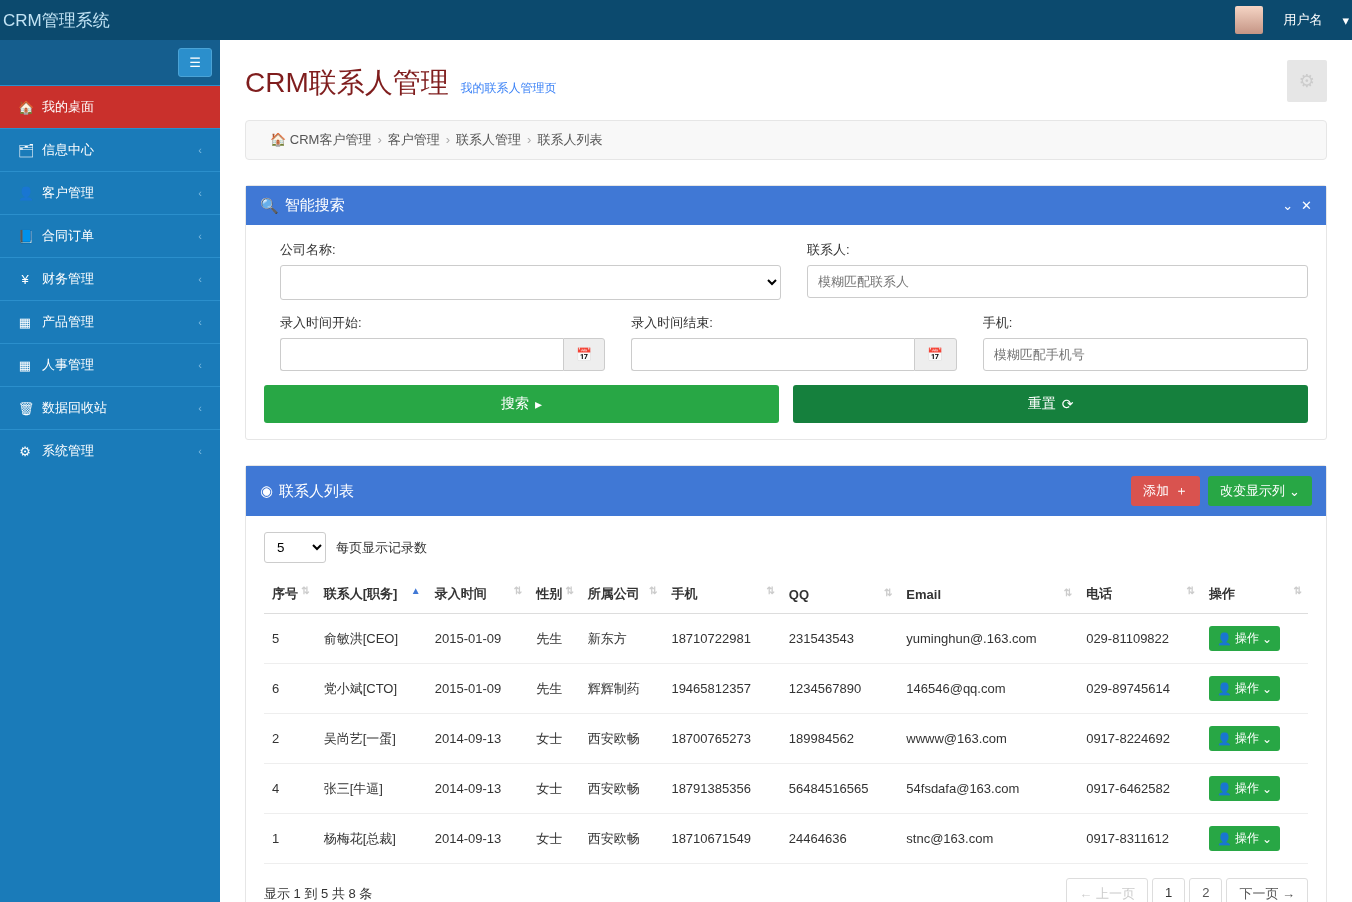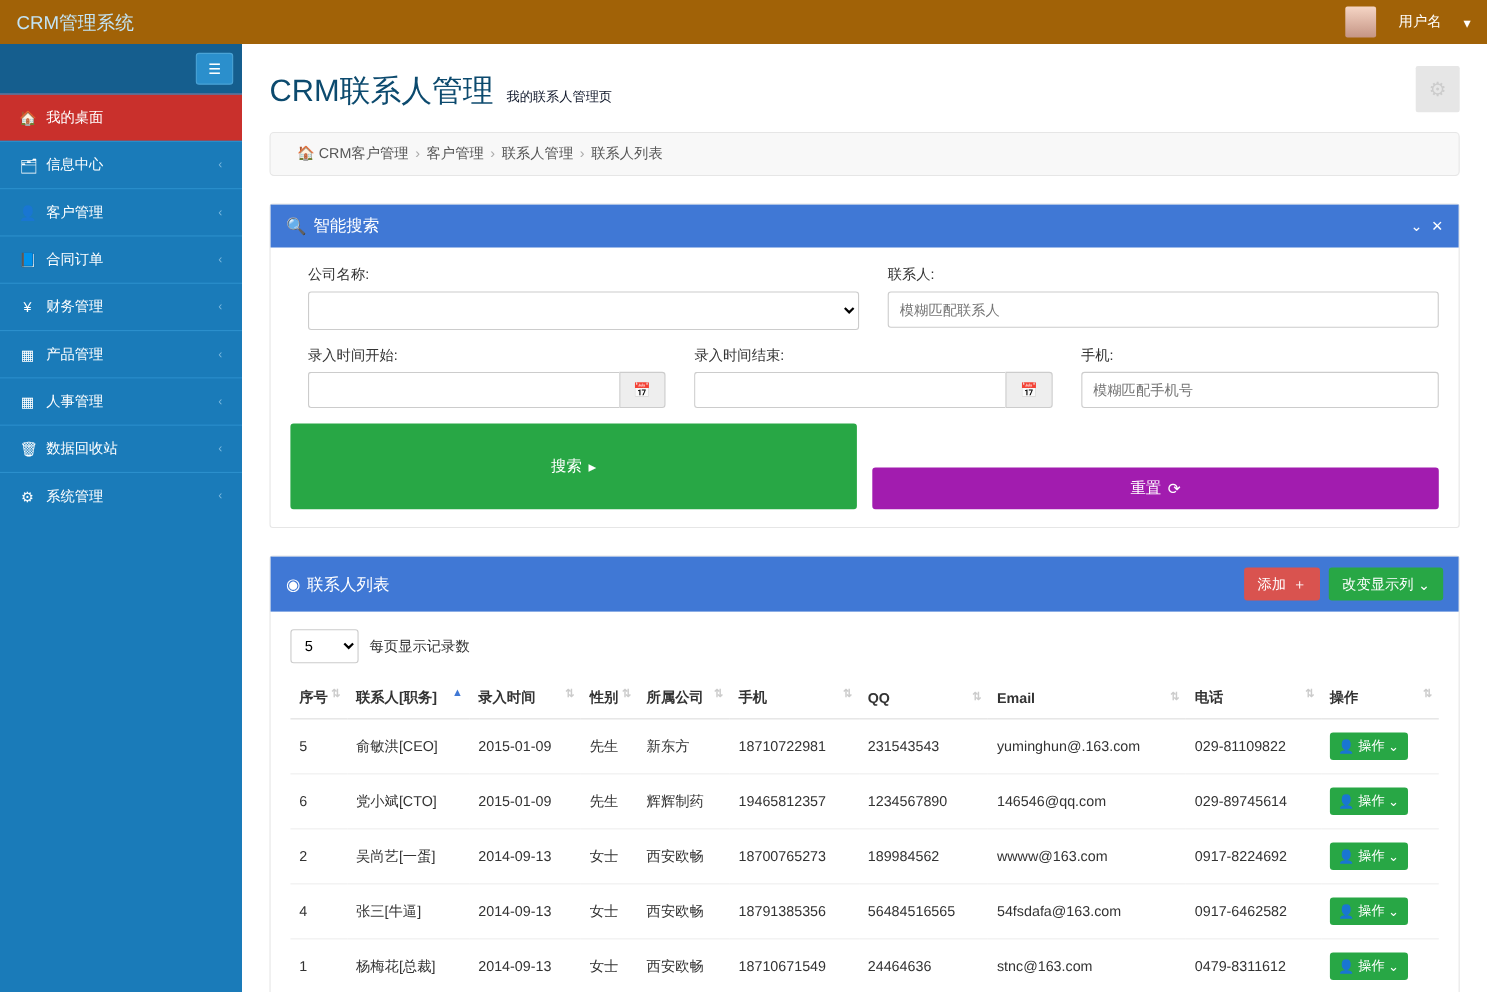--- a/index.html
+++ b/index.html
@@ -1,52 +1,52 @@
 <!DOCTYPE html>
 <html><head>
 <meta charset="utf-8">
 <style>
 * { box-sizing: border-box; margin: 0; padding: 0; }
 body { font-family: Arial, "Microsoft YaHei", sans-serif; font-size: 13px; background: #fff; color: #333; }
-.topbar { background: #a16207; height: 40px; display: flex; justify-content: space-between; align-items: center; padding: 0 15px; color: #fff; }
+.topbar { background: #0c4a6e; height: 40px; display: flex; justify-content: space-between; align-items: center; padding: 0 3px; color: #fff; }
 .topbar-title { font-size: 17px; color: #c3e4f5; }
 .user-area { display: flex; align-items: center; gap: 20px; cursor: pointer; }
 .avatar { width: 28px; height: 28px; background: linear-gradient(#f5d5c5,#c59585); border-radius: 2px; }
 .main { display: flex; min-height: calc(100vh - 40px); }
 .sidebar { width: 220px; background: #1a7bb9; color: #fff; }
 .menu-toggle { background: #155e8e; padding: 8px; display: flex; justify-content: flex-end; }
 .toggle-btn { background: #2b8fcc; border: 1px solid #4aa3d6; border-radius: 3px; padding: 6px 10px; color: #fff; }
 .nav-item { display: flex; align-items: center; justify-content: space-between; padding: 12px 18px; border-top: 1px solid #2b8fcc; cursor: pointer; }
 .nav-item.active { background: #c9302c; }
 .nav-left { display: flex; align-items: center; gap: 10px; }
 .nav-icon { width: 14px; display: inline-block; text-align: center; }
 .chevron { color: #7bb9df; font-size: 11px; }
 .content { flex: 1; padding: 20px 25px; background: #fff; }
 .page-header { display: flex; justify-content: space-between; align-items: flex-end; margin-bottom: 18px; }
-.page-title { font-size: 28px; font-weight: normal; color: #0c4a6e; }
-.page-subtitle { font-size: 12px; color: #0f172a; margin-left: 8px; }
+.page-title { font-size: 28px; font-weight: normal; color: #7f1d1d; }
+.page-subtitle { font-size: 12px; color: #3b82f6; margin-left: 8px; }
 .gear-btn { background: #e6e6e6; color: #ccc; padding: 10px 12px; border-radius: 2px; font-size: 18px; cursor: pointer; }
 .breadcrumb { background: #f8f8f8; border: 1px solid #e6e6e6; border-radius: 4px; padding: 10px 24px; margin-bottom: 25px; color: #555; }
 .breadcrumb .sep { color: #aaa; margin: 0 6px; }
 .panel { border: 1px solid #e6e6e6; border-radius: 3px; margin-bottom: 25px; }
 .panel-header { background: #4078d5; color: #fff; padding: 10px 14px; display: flex; justify-content: space-between; align-items: center; }
 .panel-header-left { display: flex; align-items: center; gap: 6px; font-size: 15px; }
 .panel-header-right { display: flex; gap: 8px; align-items: center; }
 .panel-body { padding: 16px 18px; }
 .form-row { display: flex; gap: 26px; margin-bottom: 14px; margin-left: 16px; }
 .form-group { flex: 1; display: flex; flex-direction: column; gap: 6px; }
 .form-group label { font-size: 13px; color: #333; }
 .form-control { border: 1px solid #ccc; border-radius: 3px; padding: 8px 10px; font-size: 13px; width: 100%; background: #fff; }
 .input-group { display: flex; }
 .input-group .form-control { border-radius: 3px 0 0 3px; border-right: none; }
 .input-addon { background: #eee; border: 1px solid #ccc; border-radius: 0 3px 3px 0; padding: 0 12px; display: flex; align-items: center; color: #555; }
 .btn-row { display: flex; gap: 14px; margin-top: 6px; }
 .btn { border: none; border-radius: 3px; padding: 10px 16px; text-align: center; cursor: pointer; font-size: 14px; color: #fff; display: flex; justify-content: center; align-items: center; gap: 6px; }
 .btn-green { background: #28a745; flex: 1; }
-.btn-blue { background: #a21caf; flex: 1; margin-top: 40px; }
+.btn-blue { background: #15803d; flex: 1; }
 .btn-red { background: #d9534f; padding: 6px 12px; font-size: 13px; }
 .btn-green-sm { background: #28a745; padding: 6px 12px; font-size: 13px; color:#fff; border-radius:3px; cursor:pointer; display:inline-flex; align-items:center; gap:4px; }
 .table-controls { display: flex; justify-content: space-between; align-items: center; margin-bottom: 12px; }
 .table-controls-left { display: flex; align-items: center; gap: 10px; }
 .page-select { border: 1px solid #ccc; border-radius: 3px; padding: 6px 24px 6px 8px; background: #fff; }
 .search-inline { border: 1px solid #ccc; border-radius: 3px; padding: 6px 8px; width: 140px; }
 table { width: 100%; border-collapse: collapse; }
 th { text-align: left; padding: 10px 8px; border-bottom: 1px solid #ddd; font-weight: bold; font-size: 13px; position: relative; }
 th::after { content: "⇅"; position: absolute; right: 6px; color: #ccc; font-size: 10px; }
 th.sorted::after { content: "▲"; color: #4078d5; }
@@ -304,21 +304,21 @@
               </tr>
               <tr>
                 <td>1</td>
                 <td>杨梅花[总裁]</td>
                 <td>2014-09-13</td>
                 <td>女士</td>
                 <td>西安欧畅</td>
                 <td>18710671549</td>
                 <td>24464636</td>
                 <td>stnc@163.com</td>
-                <td>0479-8311612</td>
+                <td>0917-8311612</td>
                 <td><span class="op-btn"><span>👤</span>操作<span>⌄</span></span></td>
               </tr>
             </tbody>
         </table>
 
         <div class="table-footer">
           <div>显示 1 到 5 共 8 条</div>
           <div class="pagination">
             <div class="page-btn disabled">← 上一页</div>
             <div class="page-btn active">1</div>

